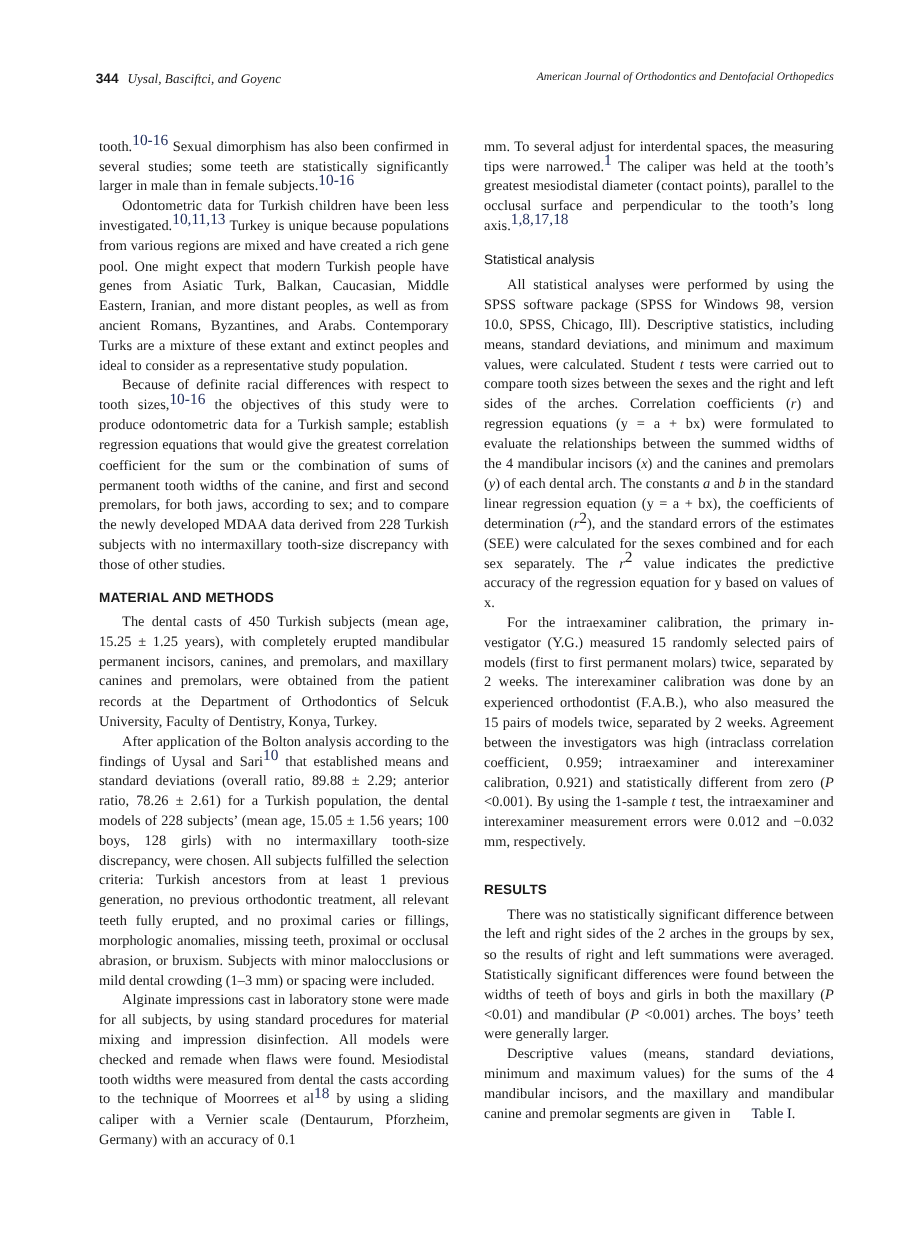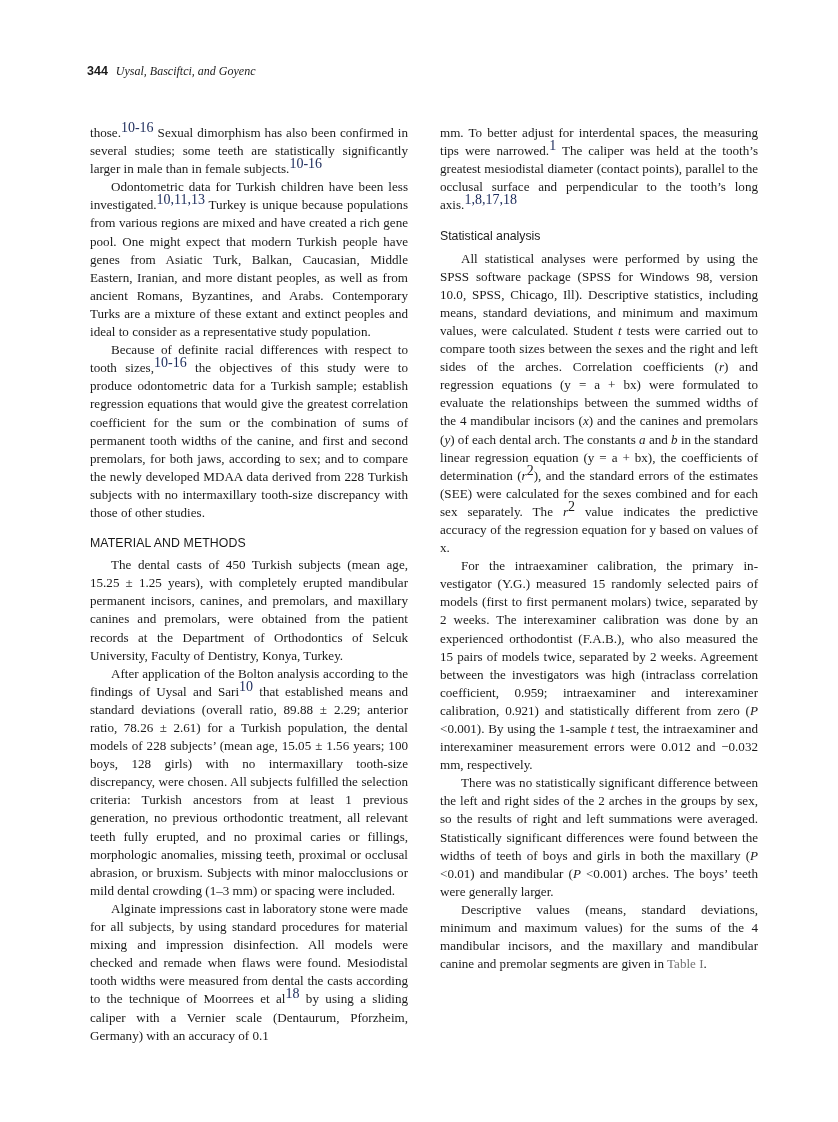--- a/index.html
+++ b/index.html
@@ -6,62 +6,64 @@
   body { width: 838px; height: 1122px; position: relative; overflow: hidden; color: #1a1a1a; }
   .page { position: absolute; left: 4px; top: 0; width: 838px; height: 1087px; border-radius: 23px; }
   .hdr-left { position: absolute; left: 83px; top: 64px; font-family: "Liberation Serif", serif; font-style: italic; font-size: 12px; }
   .hdr-left .pnum { font-family: "Liberation Sans", sans-serif; font-style: normal; font-weight: bold; font-size: 12.5px; margin-right: 8px; }
   .hdr-right { position: absolute; right: 84px; top: 64px; text-align: right; font-family: "Liberation Serif", serif; font-style: italic; font-size: 10.5px; line-height: 14px; }
   .col { position: absolute; top: 124px; width: 318px; font-family: "Liberation Serif", serif; font-size: 13.1px; line-height: 18.1px; text-align: justify; hyphens: manual; }
   .col.left { left: 86px; }
   .col.right { left: 436px; }
   .col p { margin: 0; text-indent: 0; }
   .col p.ind { text-indent: 21px; }
-  .col h2 { font-family: "Liberation Sans", sans-serif; font-weight: normal; font-size: 12.3px; margin: 12px 0 4px 0; letter-spacing: 0.1px; }
+  .col h2 { font-family: "Liberation Sans", sans-serif; font-weight: bold; font-size: 12.3px; margin: 12px 0 4px 0; letter-spacing: 0.1px; }
   .col h3 { font-family: "Liberation Sans", sans-serif; font-weight: normal; font-size: 12.3px; margin: 13px 0 4px 0; }
   sup { font-size: 14px; line-height: 0; vertical-align: 5px; color: #1b2a5a; }
-  .link { color: #737373; }
+  .link { color: #0f172a; margin-left: 16px; }
   em { font-style: italic; }
 </style>
 </head>
 <body>
 
 <div class="page">
 
   <div class="hdr-left">
     <span class="pnum">344</span><span>Uysal, Basciftci, and Goyenc</span>
   </div>
   <div class="hdr-right">
+    <div>American Journal of Orthodontics and Dentofacial Orthopedics</div>
   </div>
 
   <div class="col left">
-    <p><span>those.</span><sup>10-16</sup><span> Sexual dimorphism has also been con­firmed in several studies; some teeth are statistically significantly larger in male than in female subjects.</span><sup>10-16</sup></p>
+    <p><span>tooth.</span><sup>10-16</sup><span> Sexual dimorphism has also been con­firmed in several studies; some teeth are statistically significantly larger in male than in female subjects.</span><sup>10-16</sup></p>
 
     <p class="ind"><span>Odontometric data for Turkish children have been less investigated.</span><sup>10,11,13</sup><span> Turkey is unique because pop­ulations from various regions are mixed and have created a rich gene pool. One might expect that modern Turkish people have genes from Asiatic Turk, Balkan, Caucasian, Middle Eastern, Iranian, and more distant peoples, as well as from ancient Romans, Byzantines, and Arabs. Contemporary Turks are a mixture of these extant and extinct peoples and ideal to consider as a representative study population.</span></p>
 
     <p class="ind"><span>Because of definite racial differences with respect to tooth sizes,</span><sup>10-16</sup><span> the objectives of this study were to produce odontometric data for a Turkish sample; estab­lish regression equations that would give the greatest correlation coefficient for the sum or the combination of sums of permanent tooth widths of the canine, and first and second premolars, for both jaws, according to sex; and to compare the newly developed MDAA data derived from 228 Turkish subjects with no intermaxil­lary tooth-size discrepancy with those of other studies.</span></p>
 
     <h2>MATERIAL AND METHODS</h2>
 
     <p class="ind">The dental casts of 450 Turkish subjects (mean age, 15.25 ± 1.25 years), with completely erupted mandib­ular permanent incisors, canines, and premolars, and maxillary canines and premolars, were obtained from the patient records at the Department of Orthodontics of Selcuk University, Faculty of Dentistry, Konya, Turkey.</p>
 
     <p class="ind"><span>After application of the Bolton analysis according to the findings of Uysal and Sari</span><sup>10</sup><span> that established means and standard deviations (overall ratio, 89.88 ± 2.29; anterior ratio, 78.26 ± 2.61) for a Turkish population, the dental models of 228 subjects’ (mean age, 15.05 ± 1.56 years; 100 boys, 128 girls) with no intermaxillary tooth-size discrepancy, were chosen. All subjects fulfilled the selection criteria: Turkish ances­tors from at least 1 previous generation, no previous orthodontic treatment, all relevant teeth fully erupted, and no proximal caries or fillings, morphologic anom­alies, missing teeth, proximal or occlusal abrasion, or bruxism. Subjects with minor malocclusions or mild dental crowding (1–3 mm) or spacing were included.</span></p>
 
     <p class="ind"><span>Alginate impressions cast in laboratory stone were made for all subjects, by using standard procedures for material mixing and impression disinfection. All mod­els were checked and remade when flaws were found. Mesiodistal tooth widths were measured from dental the casts according to the technique of Moorrees et al</span><sup>18</sup><span> by using a sliding caliper with a Vernier scale (Den­taurum, Pforzheim, Germany) with an accuracy of 0.1</span></p>
   </div>
 
   <div class="col right">
-    <p><span>mm. To better adjust for interdental spaces, the mea­suring tips were narrowed.</span><sup>1</sup><span> The caliper was held at the tooth’s greatest mesiodistal diameter (contact points), parallel to the occlusal surface and perpendicular to the tooth’s long axis.</span><sup>1,8,17,18</sup></p>
+    <p><span>mm. To several adjust for interdental spaces, the mea­suring tips were narrowed.</span><sup>1</sup><span> The caliper was held at the tooth’s greatest mesiodistal diameter (contact points), parallel to the occlusal surface and perpendicular to the tooth’s long axis.</span><sup>1,8,17,18</sup></p>
 
     <h3>Statistical analysis</h3>
 
     <p class="ind"><span>All statistical analyses were performed by using the SPSS software package (SPSS for Windows 98, ver­sion 10.0, SPSS, Chicago, Ill). Descriptive statistics, including means, standard deviations, and minimum and maximum values, were calculated. Student </span><em>t</em><span> tests were carried out to compare tooth sizes between the sexes and the right and left sides of the arches. Correlation coefficients (</span><em>r</em><span>) and regression equations (y = a + bx) were formulated to evaluate the relation­ships between the summed widths of the 4 mandibular incisors (</span><em>x</em><span>) and the canines and premolars (</span><em>y</em><span>) of each dental arch. The constants </span><em>a</em><span> and </span><em>b</em><span> in the standard linear regression equation (y = a + bx), the coefficients of determination (</span><em>r</em><sup style="color:#1a1a1a">2</sup><span>), and the standard errors of the estimates (SEE) were calculated for the sexes combined and for each sex separately. The </span><em>r</em><sup style="color:#1a1a1a">2</sup><span> value indicates the predictive accuracy of the regression equation for y based on values of x.</span></p>
 
     <p class="ind"><span>For the intraexaminer calibration, the primary in­vestigator (Y.G.) measured 15 randomly selected pairs of models (first to first permanent molars) twice, separated by 2 weeks. The interexaminer calibration was done by an experienced orthodontist (F.A.B.), who also measured the 15 pairs of models twice, separated by 2 weeks. Agreement between the investigators was high (intraclass correlation coefficient, 0.959; intraex­aminer and interexaminer calibration, 0.921) and sta­tistically different from zero (</span><em>P</em><span> &lt;0.001). By using the 1-sample </span><em>t</em><span> test, the intraexaminer and interexaminer measurement errors were 0.012 and −0.032 mm, re­spectively.</span></p>
 
+    <h2 style="margin-top:26px">RESULTS</h2>
 
     <p class="ind"><span>There was no statistically significant difference between the left and right sides of the 2 arches in the groups by sex, so the results of right and left summa­tions were averaged. Statistically significant differences were found between the widths of teeth of boys and girls in both the maxillary (</span><em>P</em><span> &lt;0.01) and mandibular (</span><em>P</em><span> &lt;0.001) arches. The boys’ teeth were generally larger.</span></p>
 
     <p class="ind"><span>Descriptive values (means, standard deviations, minimum and maximum values) for the sums of the 4 mandibular incisors, and the maxillary and mandibular canine and premolar segments are given in </span><span class="link">Table I</span><span>.</span></p>
 
   </div>
 
 </div>
 
 </body></html>

